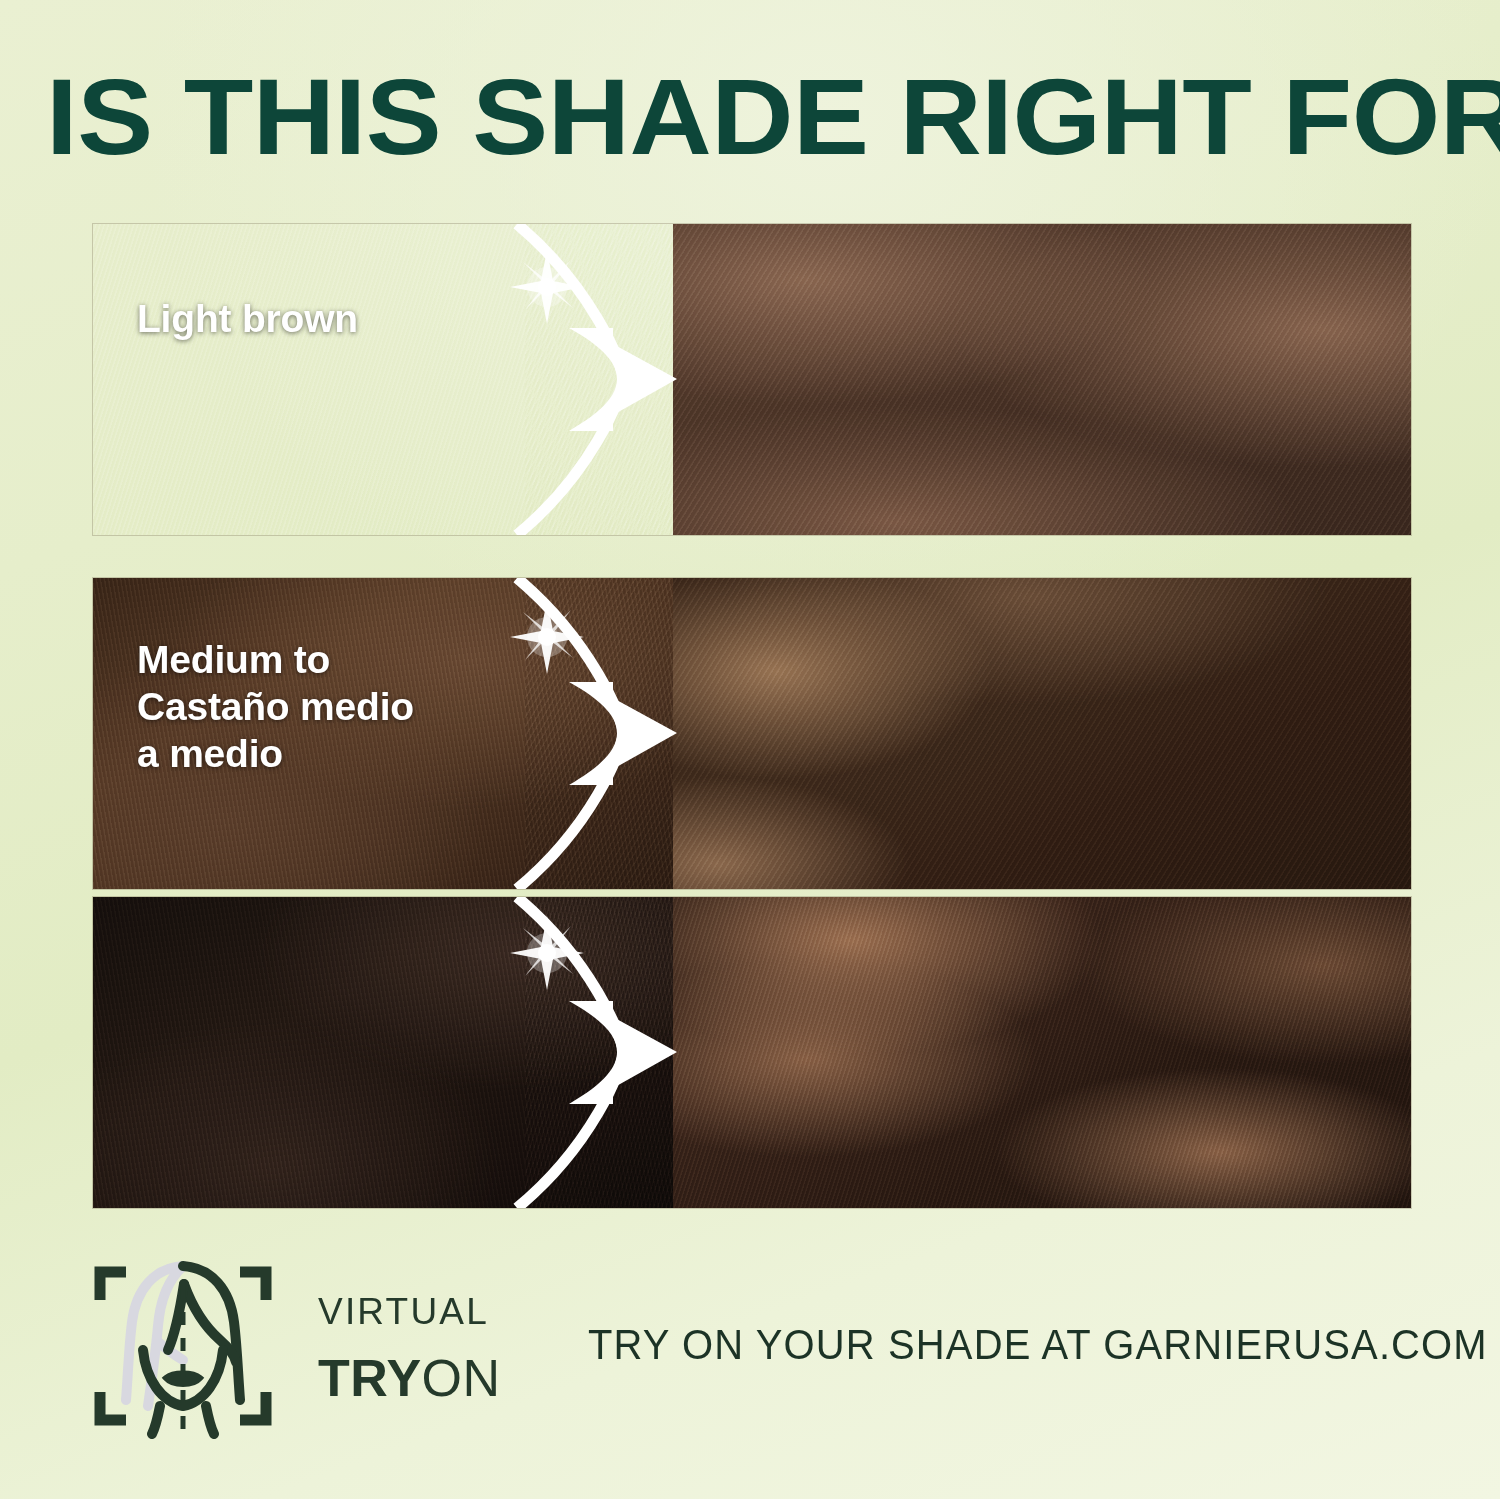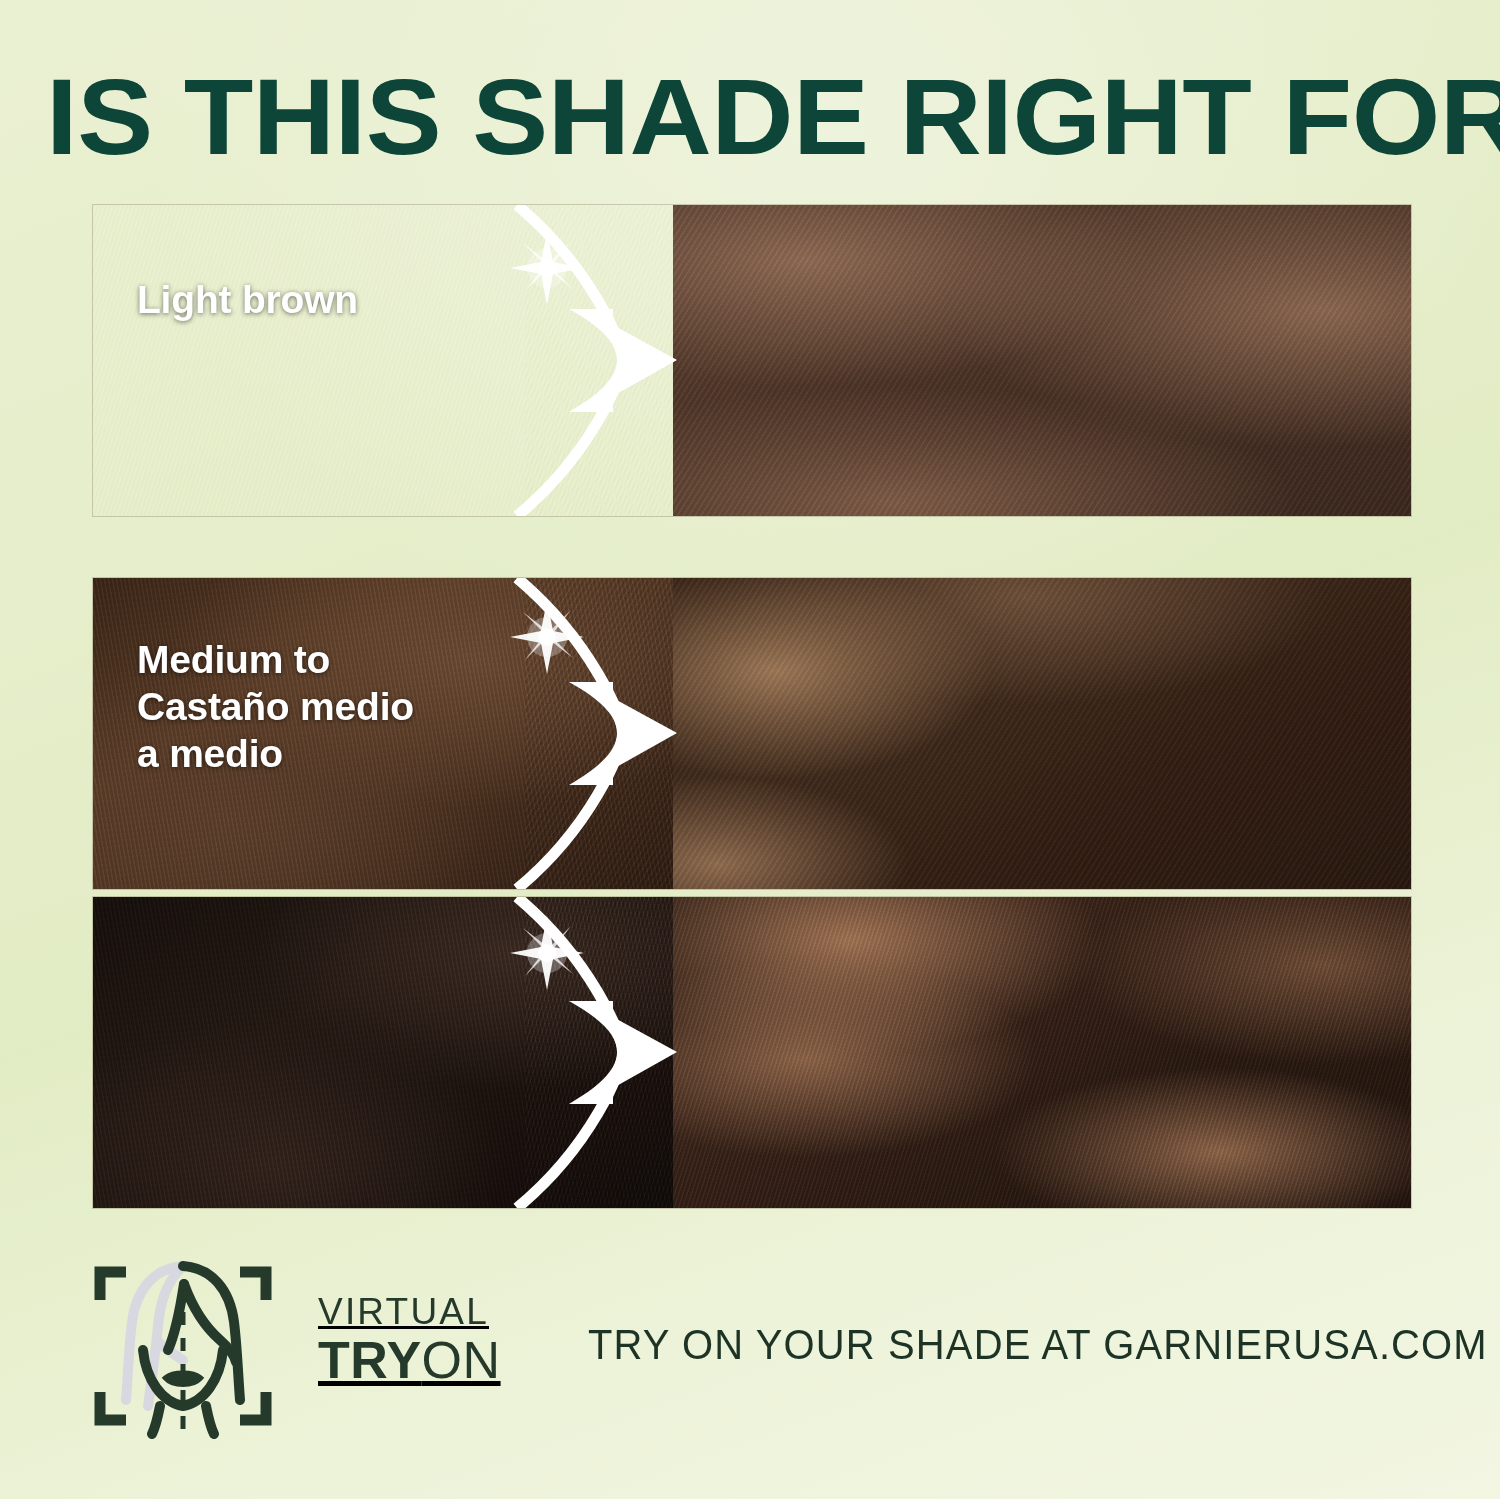--- a/index.html
+++ b/index.html
@@ -38,21 +38,21 @@
 
   
   .banner {
     position: absolute;
     left: 93px;
     width: 1318px;
     height: 311px;
     overflow: hidden;
     box-shadow: 0 0 0 1px rgba(90,75,50,.25);
   }
-  #banner-1 { top: 205px; }
+  #banner-1 { top: 224px; }
   #banner-2 { top: 578px; }
   #banner-3 { top: 897px; }
 
   .hair-left, .hair-right {
     position: absolute;
     top: 0;
     height: 100%;
   }
   .hair-left  { left: 0;    width: 46%; }
   .hair-right { left: 44%;  width: 56%; }
@@ -172,35 +172,34 @@
     left: 88px;
     top: 6px;
     width: 230px;
     height: 190px;
   }
   #vto-words {
     position: absolute;
     left: 318px;
     top: 48px;
     width: 250px;
-    text-decoration: underline;
   }
   #vto-virtual {
     color: #253a2b;
     font-size: 37px;
     line-height: 40px;
     letter-spacing: 2.2px;
     font-weight: 400;
   }
   #vto-tryon {
     font-size: 52px;
     line-height: 56px;
     letter-spacing: 0.5px;
     color: #253a2b;
-    margin-top: 0;
+    margin-top: 18px;
   }
   #vto-try { font-weight: 700; }
   #vto-on  { font-weight: 400; }
 
   #tagline {
     position: absolute;
     left: 588px;
     top: 76px;
     color: #1c3326;
     font-size: 43px;

